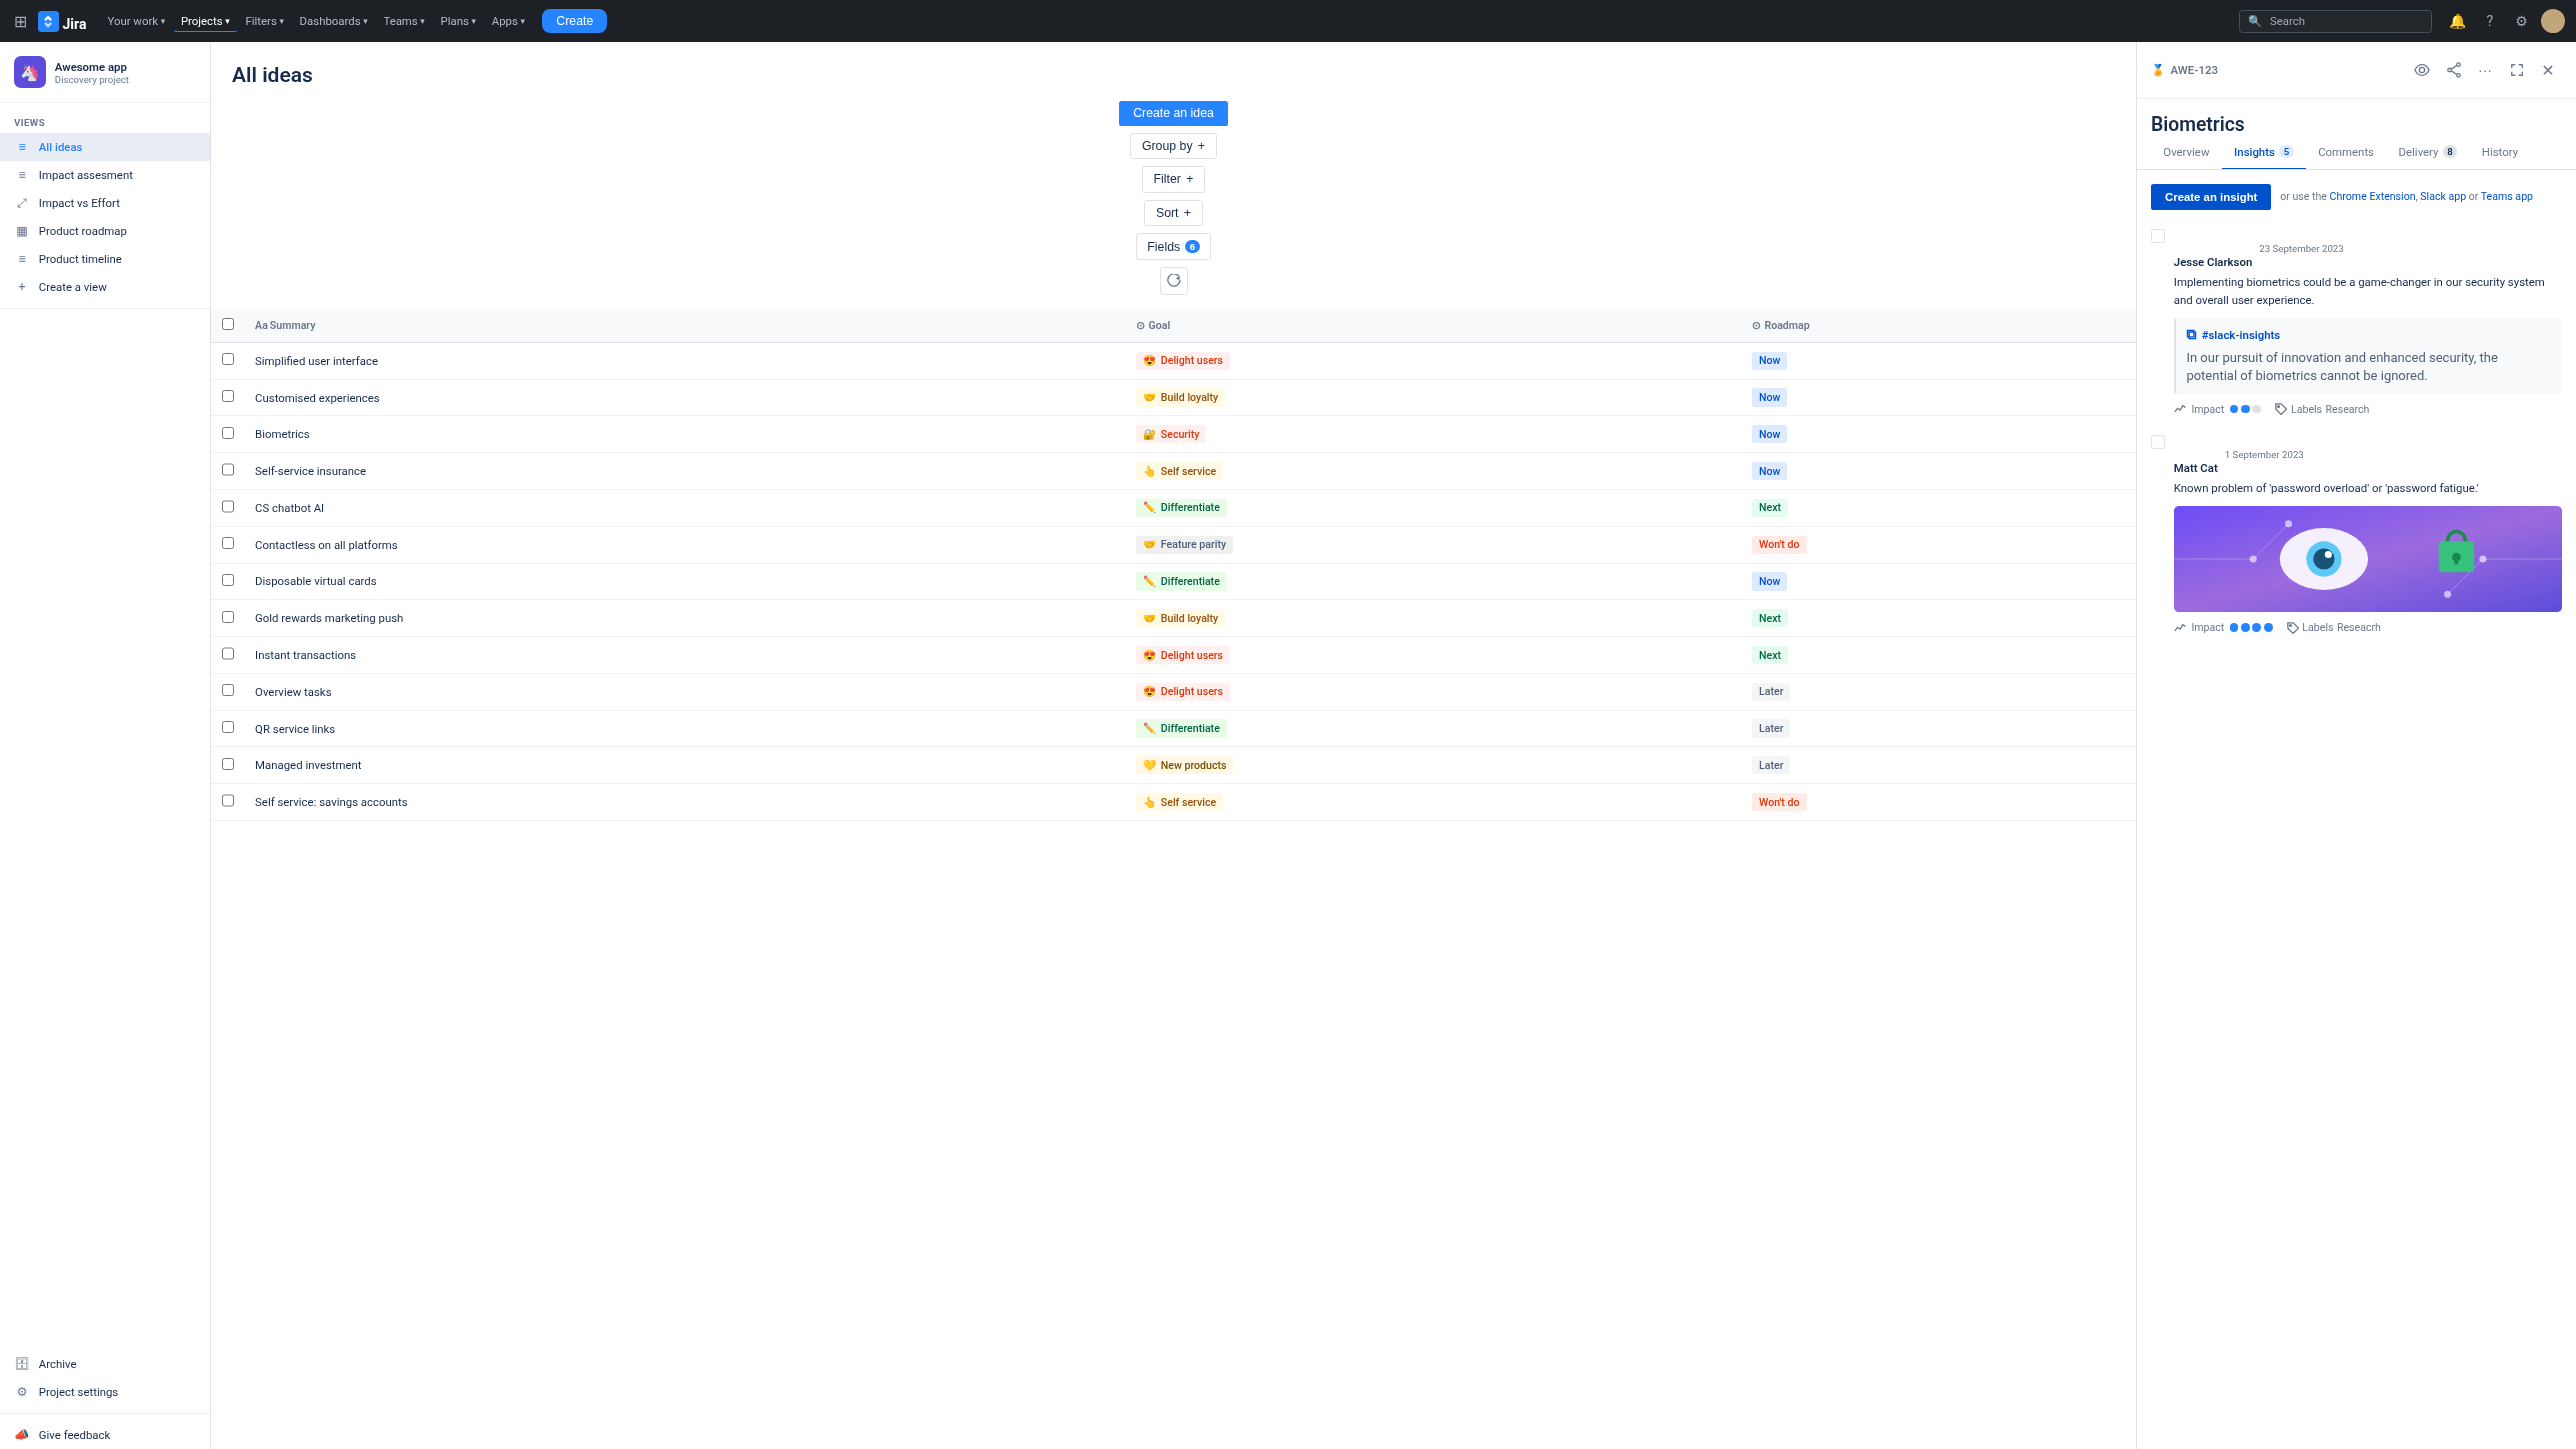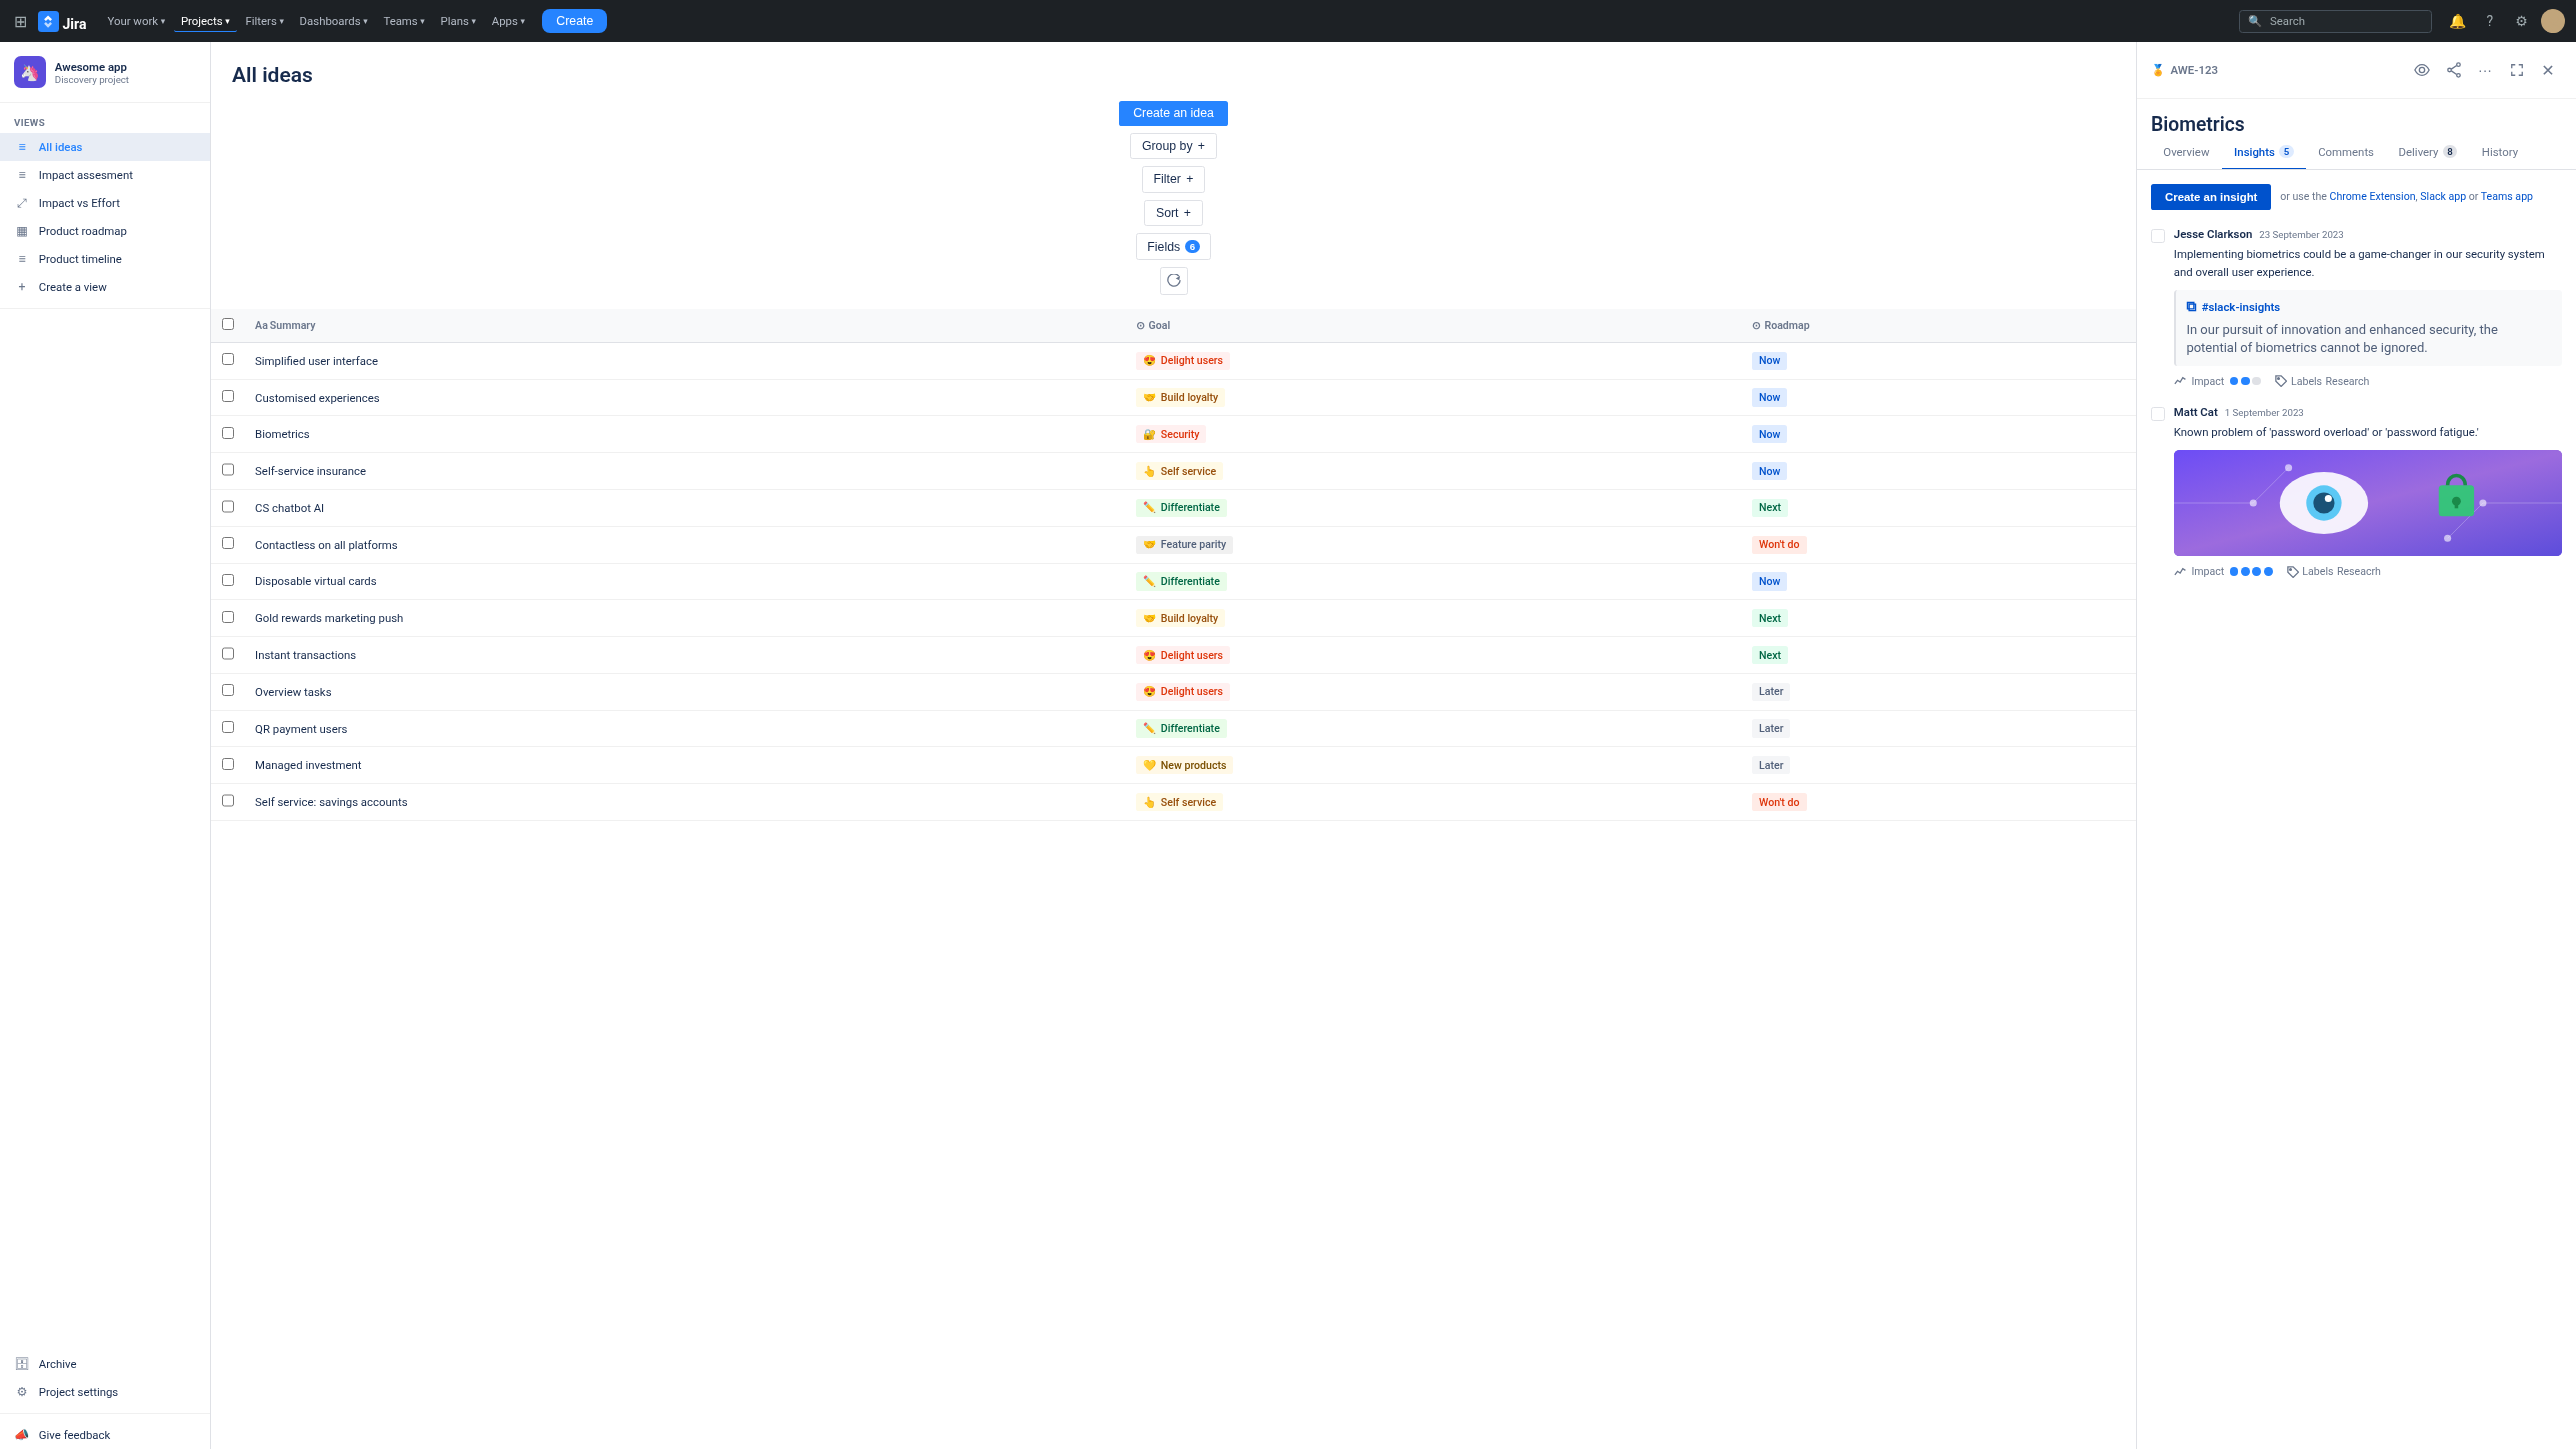--- a/index.html
+++ b/index.html
@@ -93,21 +93,21 @@
     .panel-body { flex: 1; overflow-y: auto; padding: 14px; }
     .create-insight-bar { display: flex; align-items: center; gap: 8.8px; margin-bottom: 17.6px; }
     .btn-insight { background: #0052cc; color: white; border: none; padding: 7px 14px; border-radius: 2.6px; font-size: 11.4px; font-weight: 600; cursor: pointer; white-space: nowrap; }
     .create-insight-help { font-size: 10.6px; color: #6b778c; }
     .create-insight-help a { color: #0052cc; text-decoration: none; }
 
     .insight-item { display: flex; gap: 8.8px; margin-bottom: 17.6px; }
     .insight-checkbox { width: 14px; height: 14px; border: 0.9px solid #dfe1e6; border-radius: 2.6px; flex-shrink: 0; margin-top: 1.8px; }
     .insight-content { flex: 1; }
     .insight-meta { display: flex; align-items: center; gap: 7px; margin-bottom: 5.3px; }
-    .insight-author { font-weight: 600; font-size: 11.4px; }
+    .insight-author { font-weight: 600; font-size: 11.4px; margin-top: 28px; }
     .insight-date { font-size: 9.7px; color: #6b778c; }
     .insight-text { font-size: 11.4px; color: #172b4d; line-height: 1.5; margin-bottom: 8.8px; }
 
     .slack-block { background: #f8f9fa; border-left: 2.6px solid #dfe1e6; border-radius: 3.5px; padding: 8.8px 10.6px; margin-bottom: 8.8px; }
     .slack-header { display: flex; align-items: center; gap: 5.3px; font-size: 11.4px; font-weight: 600; color: #0052cc; margin-bottom: 5.3px; }
     .slack-text { font-size: 13px; color: #505f79; line-height: 1.4; }
 
     .insight-footer { display: flex; align-items: center; gap: 14px; margin-top: 7px; }
     .insight-metric { display: flex; align-items: center; gap: 5.3px; font-size: 10.6px; color: #6b778c; }
     .metric-dots { display: flex; gap: 2.6px; }
@@ -425,21 +425,21 @@
       </span>
     </td>
     <td class="roadmap-cell">
       <span class="roadmap-badge roadmap-later">Later</span>
     </td>
   </tr>
             <tr>
     <td class="checkbox-cell">
       <input type="checkbox" style="">
     </td>
-    <td class="summary-cell">QR payment users</td>
+    <td class="summary-cell">QR service links</td>
     <td class="goal-cell">
       <span class="goal-tag goal-differentiate">
         <span>✏️</span>
         Differentiate
       </span>
     </td>
     <td class="roadmap-cell">
       <span class="roadmap-badge roadmap-later">Later</span>
     </td>
   </tr>

